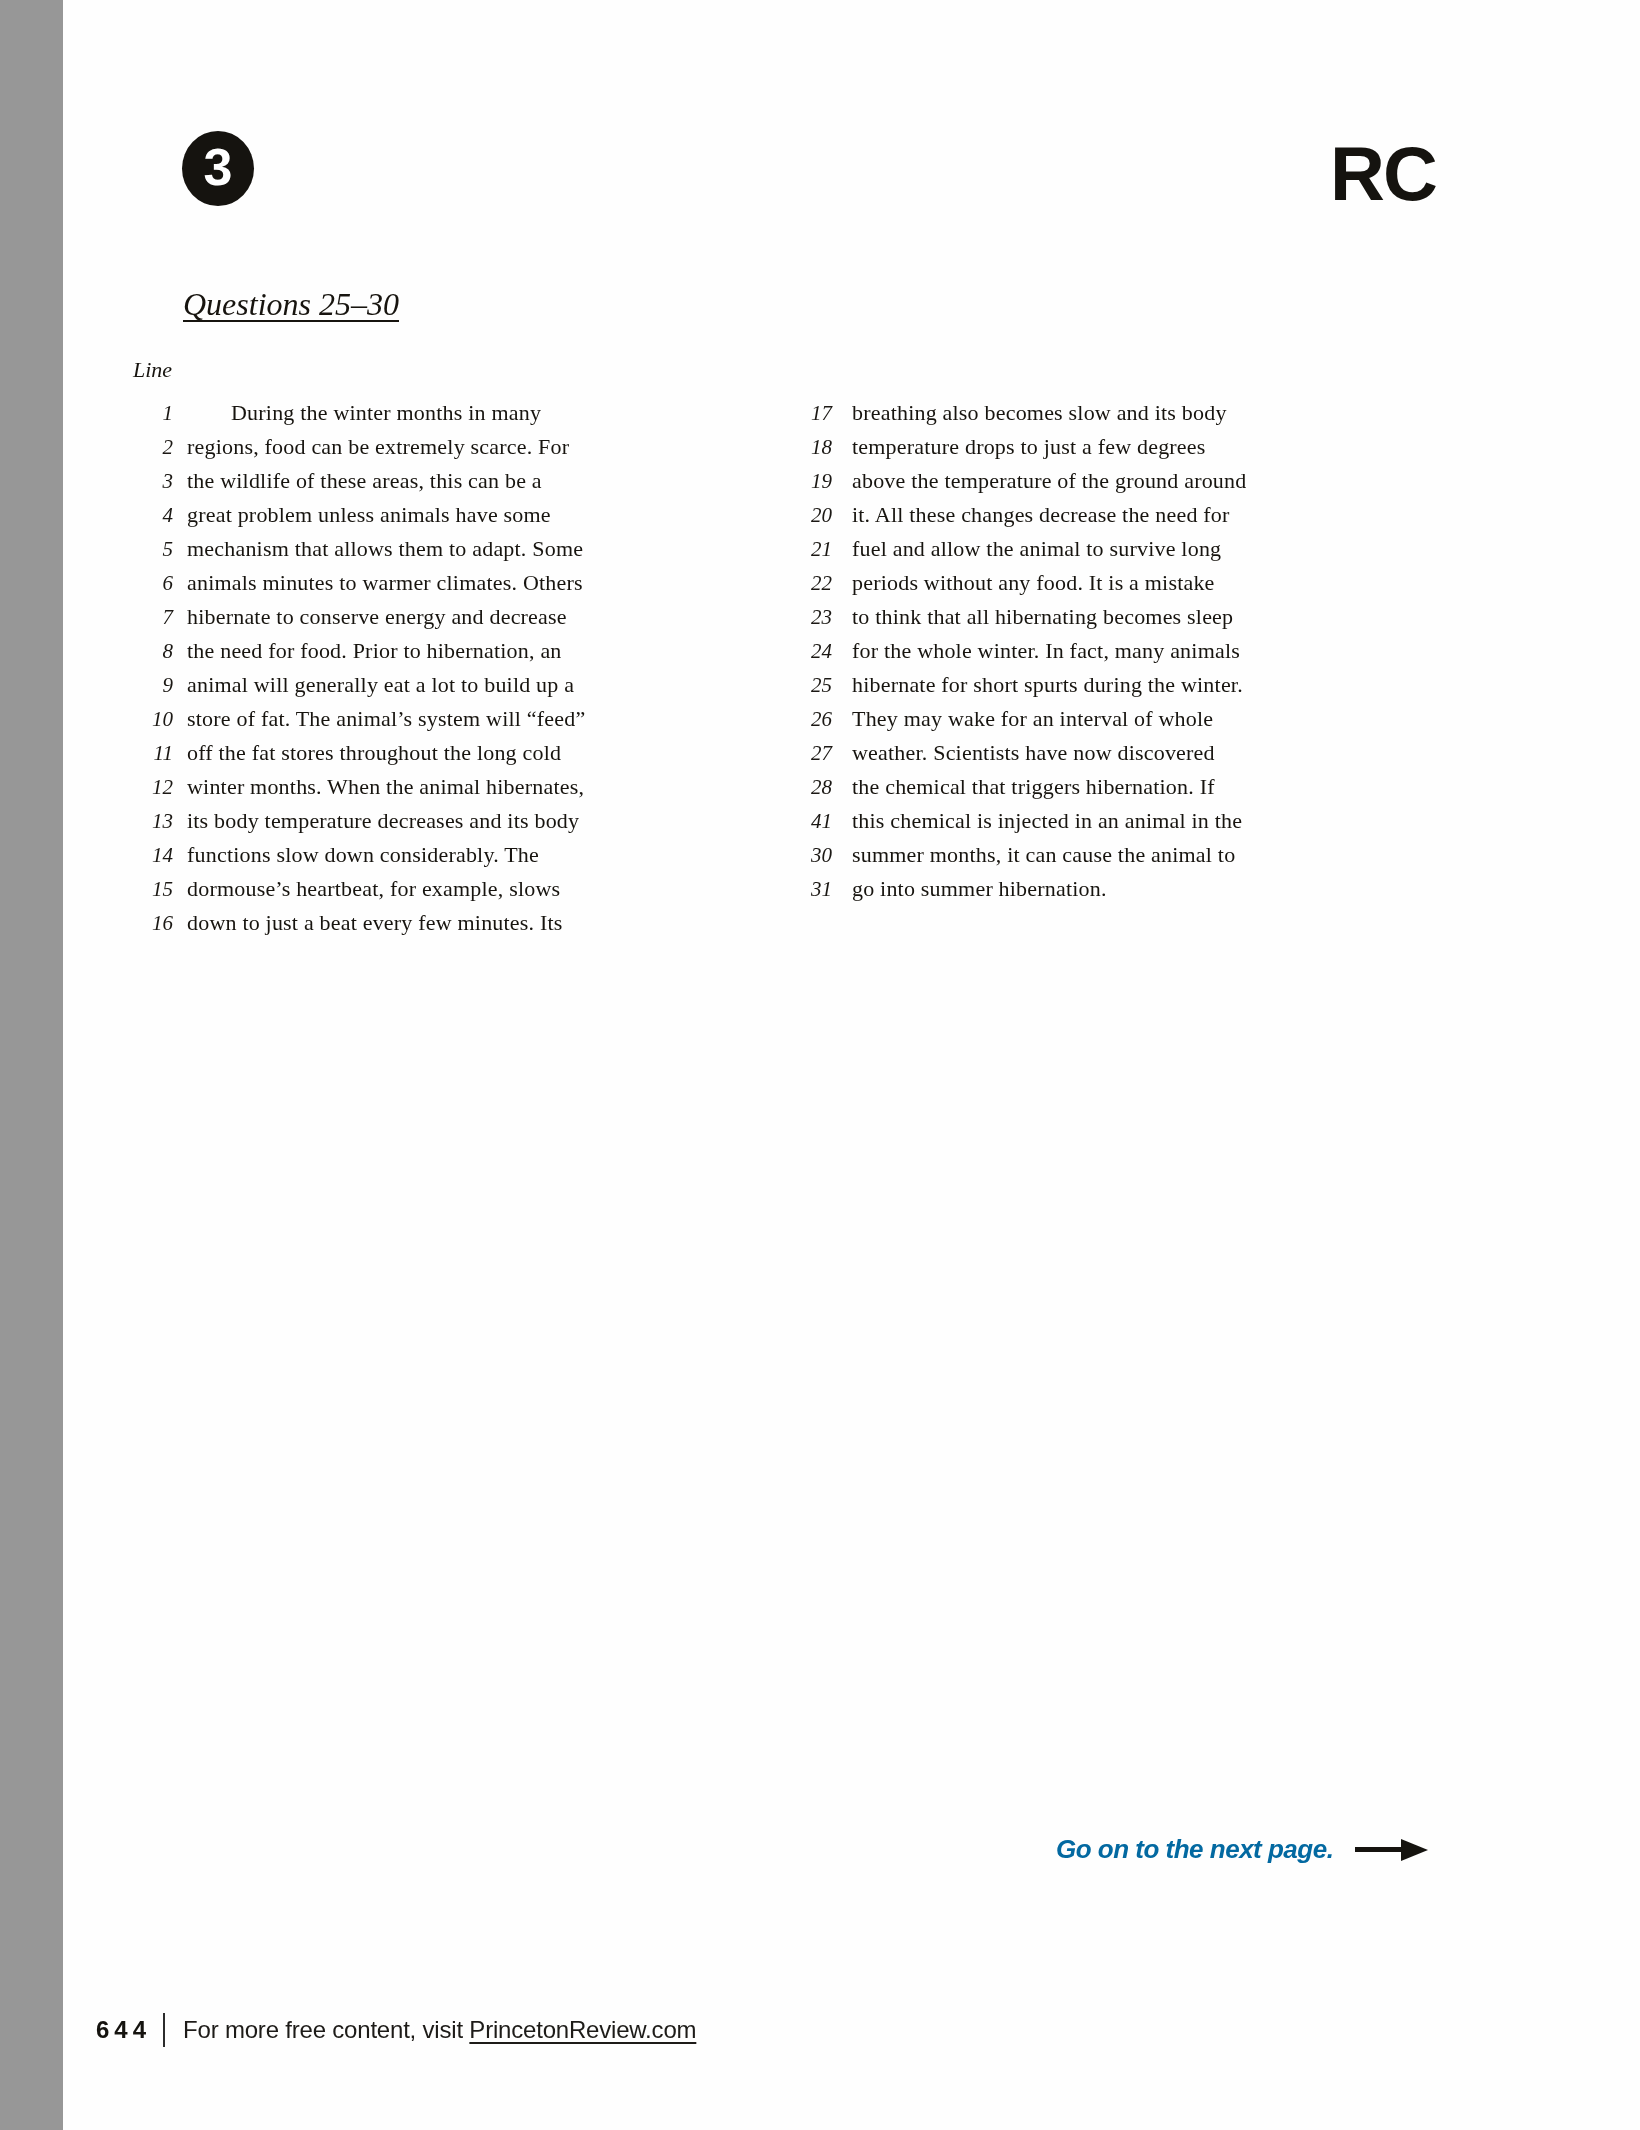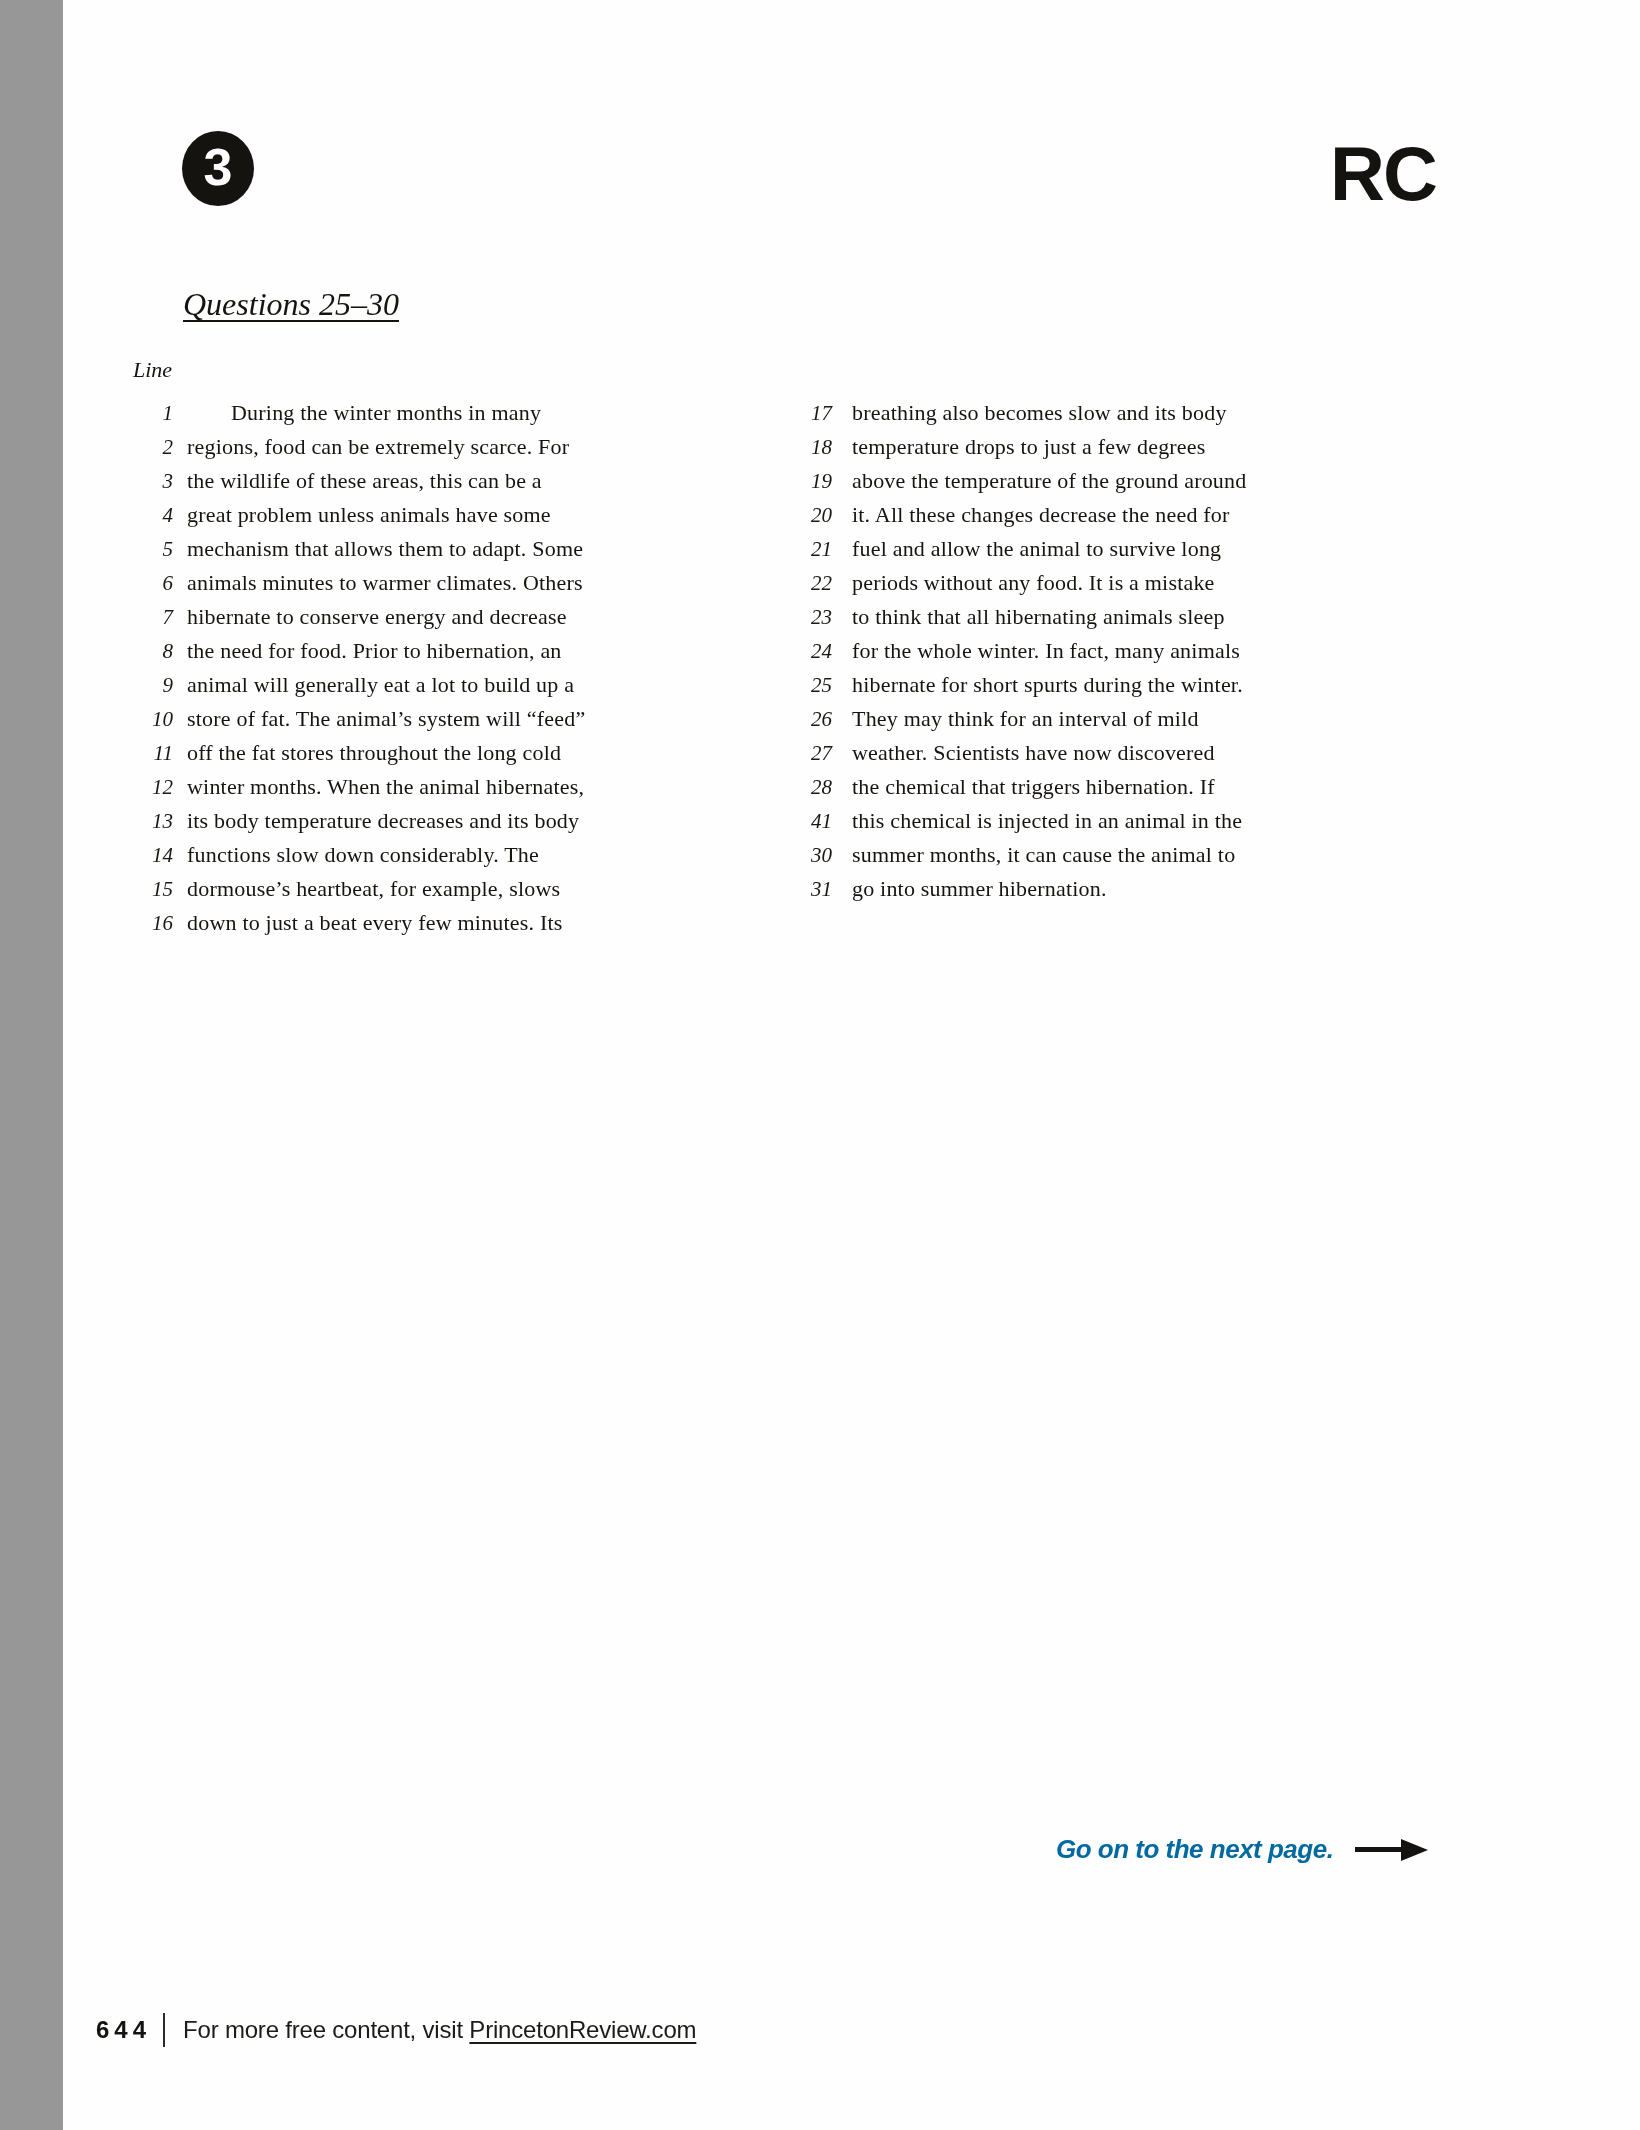--- a/index.html
+++ b/index.html
@@ -153,33 +153,33 @@
       <div class="pline">
         <span class="lnum">21</span>
         <span class="ltext">fuel and allow the animal to survive long</span>
       </div>
       <div class="pline">
         <span class="lnum">22</span>
         <span class="ltext">periods without any food. It is a mistake</span>
       </div>
       <div class="pline">
         <span class="lnum">23</span>
-        <span class="ltext">to think that all hibernating animals sleep</span>
+        <span class="ltext">to think that all hibernating becomes sleep</span>
       </div>
       <div class="pline">
         <span class="lnum">24</span>
         <span class="ltext">for the whole winter. In fact, many animals</span>
       </div>
       <div class="pline">
         <span class="lnum">25</span>
         <span class="ltext">hibernate for short spurts during the winter.</span>
       </div>
       <div class="pline">
         <span class="lnum">26</span>
-        <span class="ltext">They may think for an interval of mild</span>
+        <span class="ltext">They may wake for an interval of whole</span>
       </div>
       <div class="pline">
         <span class="lnum">27</span>
         <span class="ltext">weather. Scientists have now discovered</span>
       </div>
       <div class="pline">
         <span class="lnum">28</span>
         <span class="ltext">the chemical that triggers hibernation. If</span>
       </div>
       <div class="pline">

